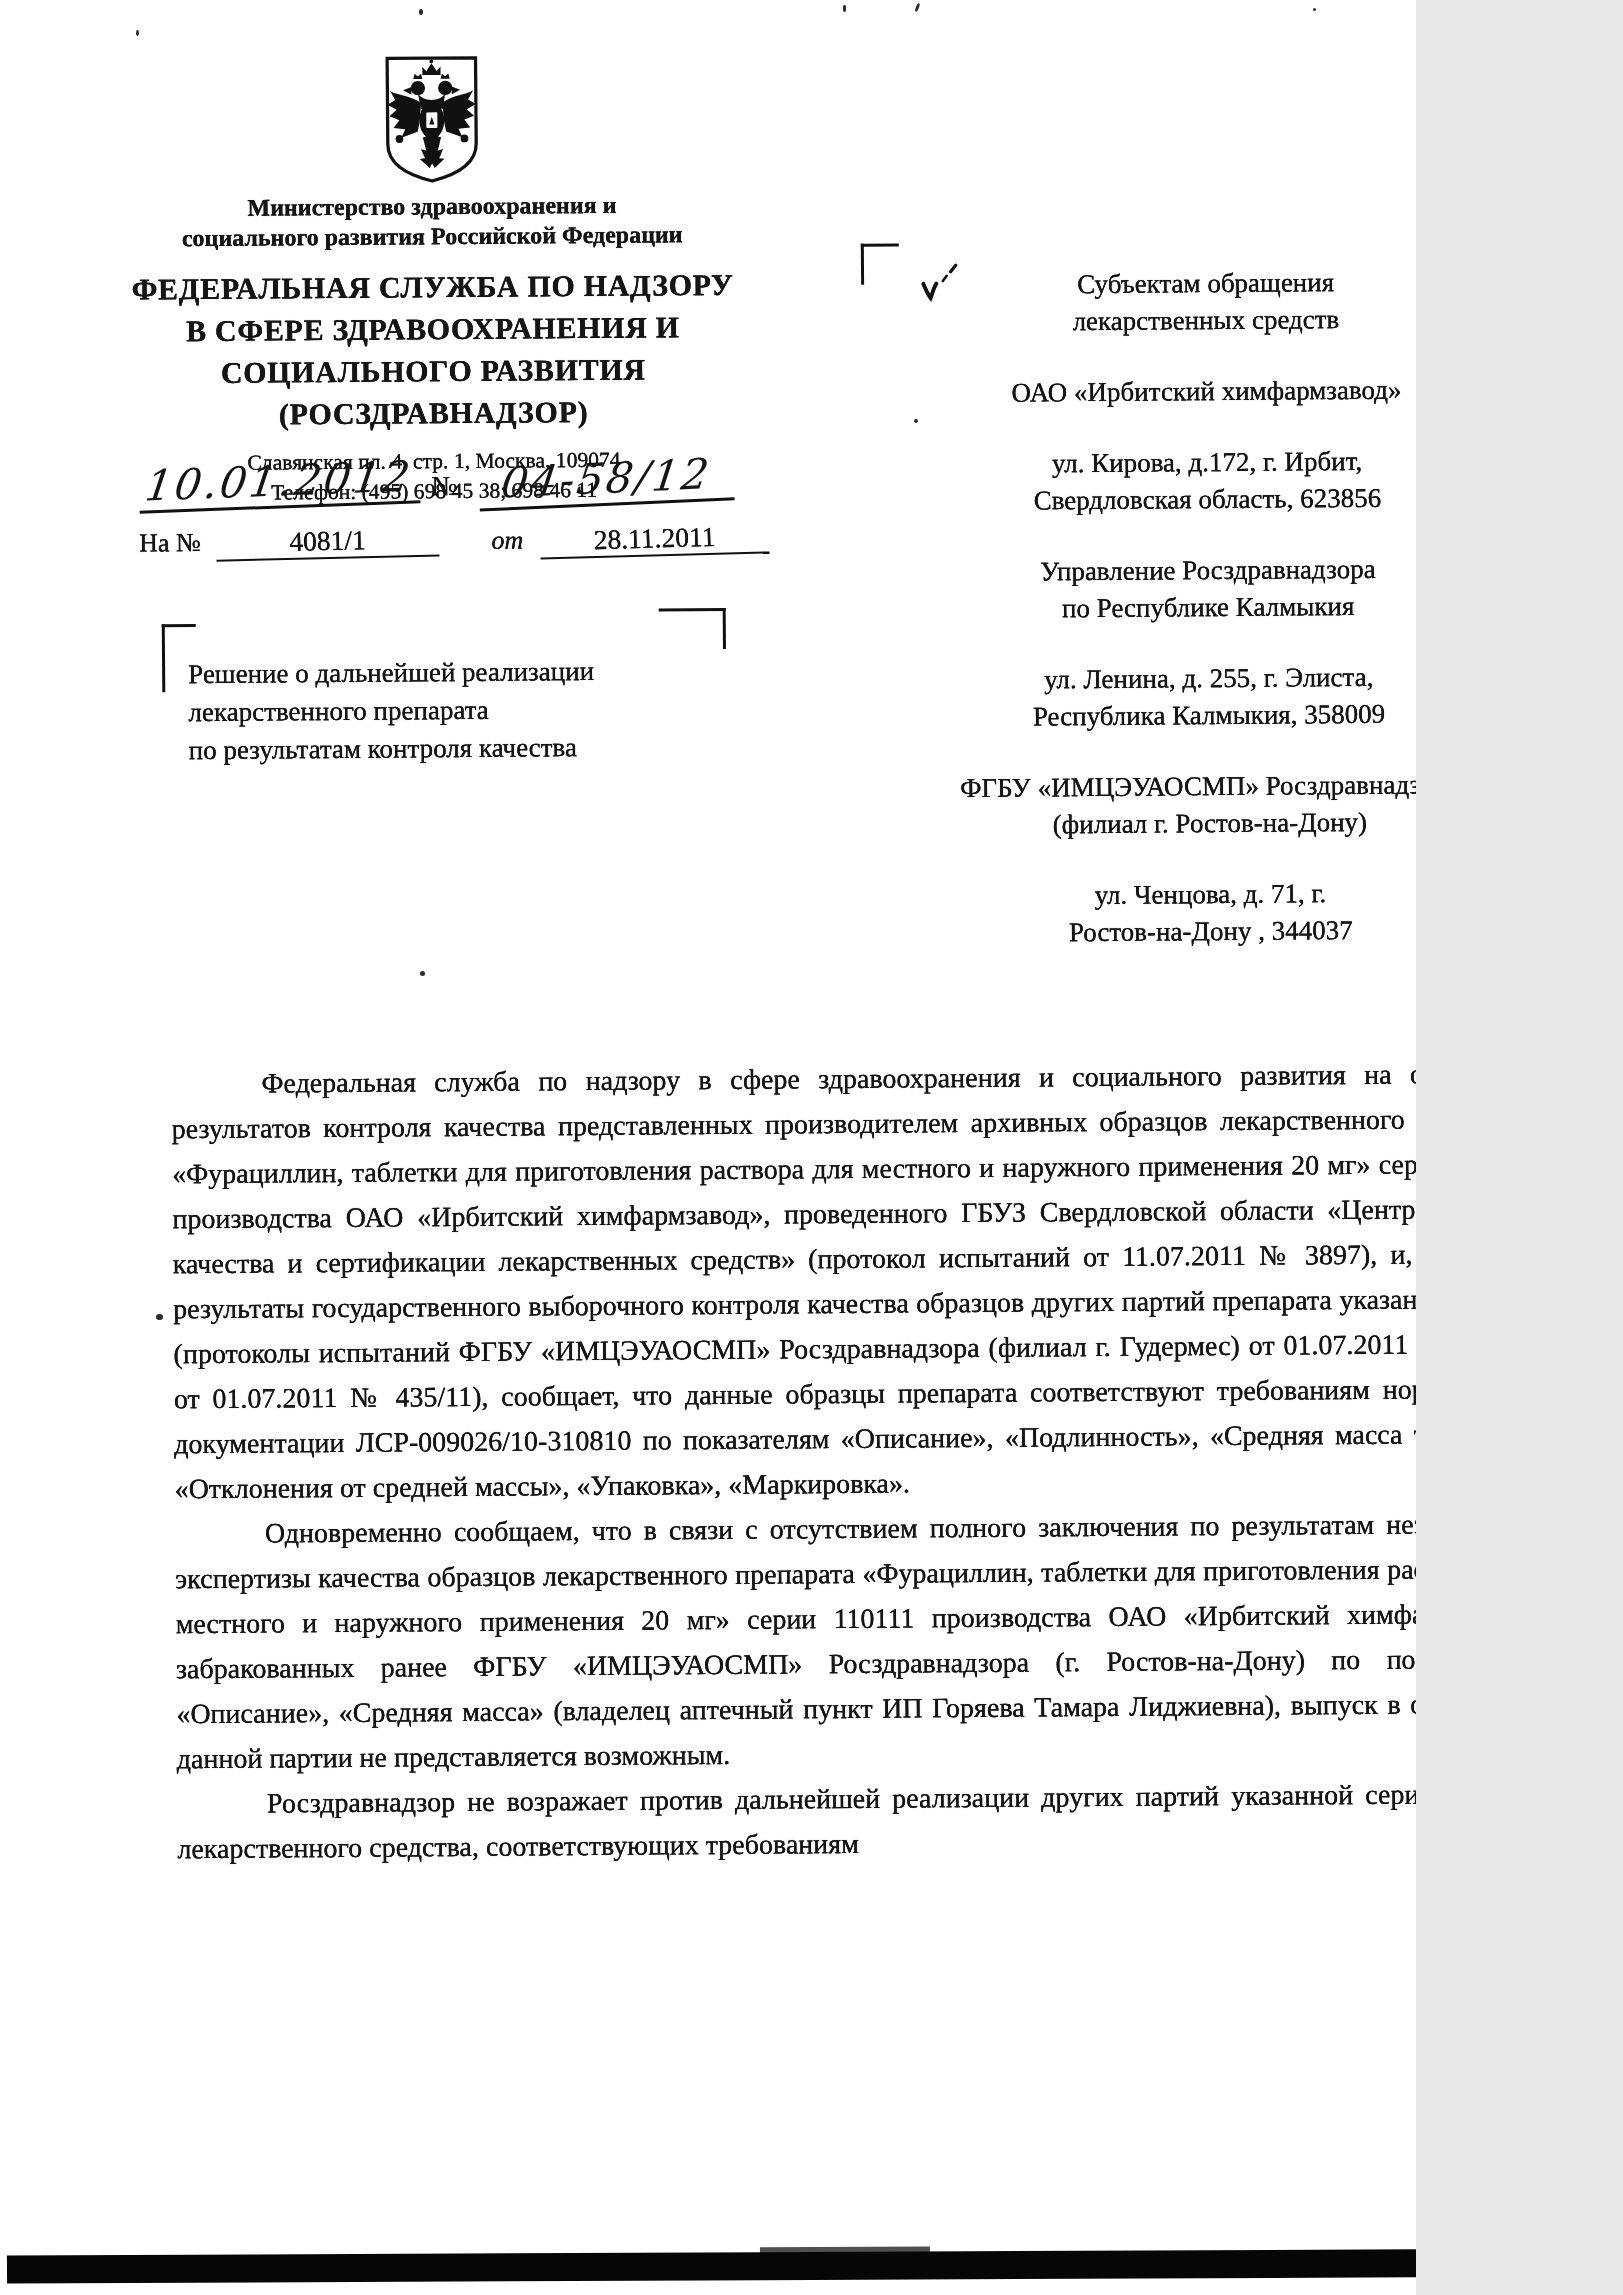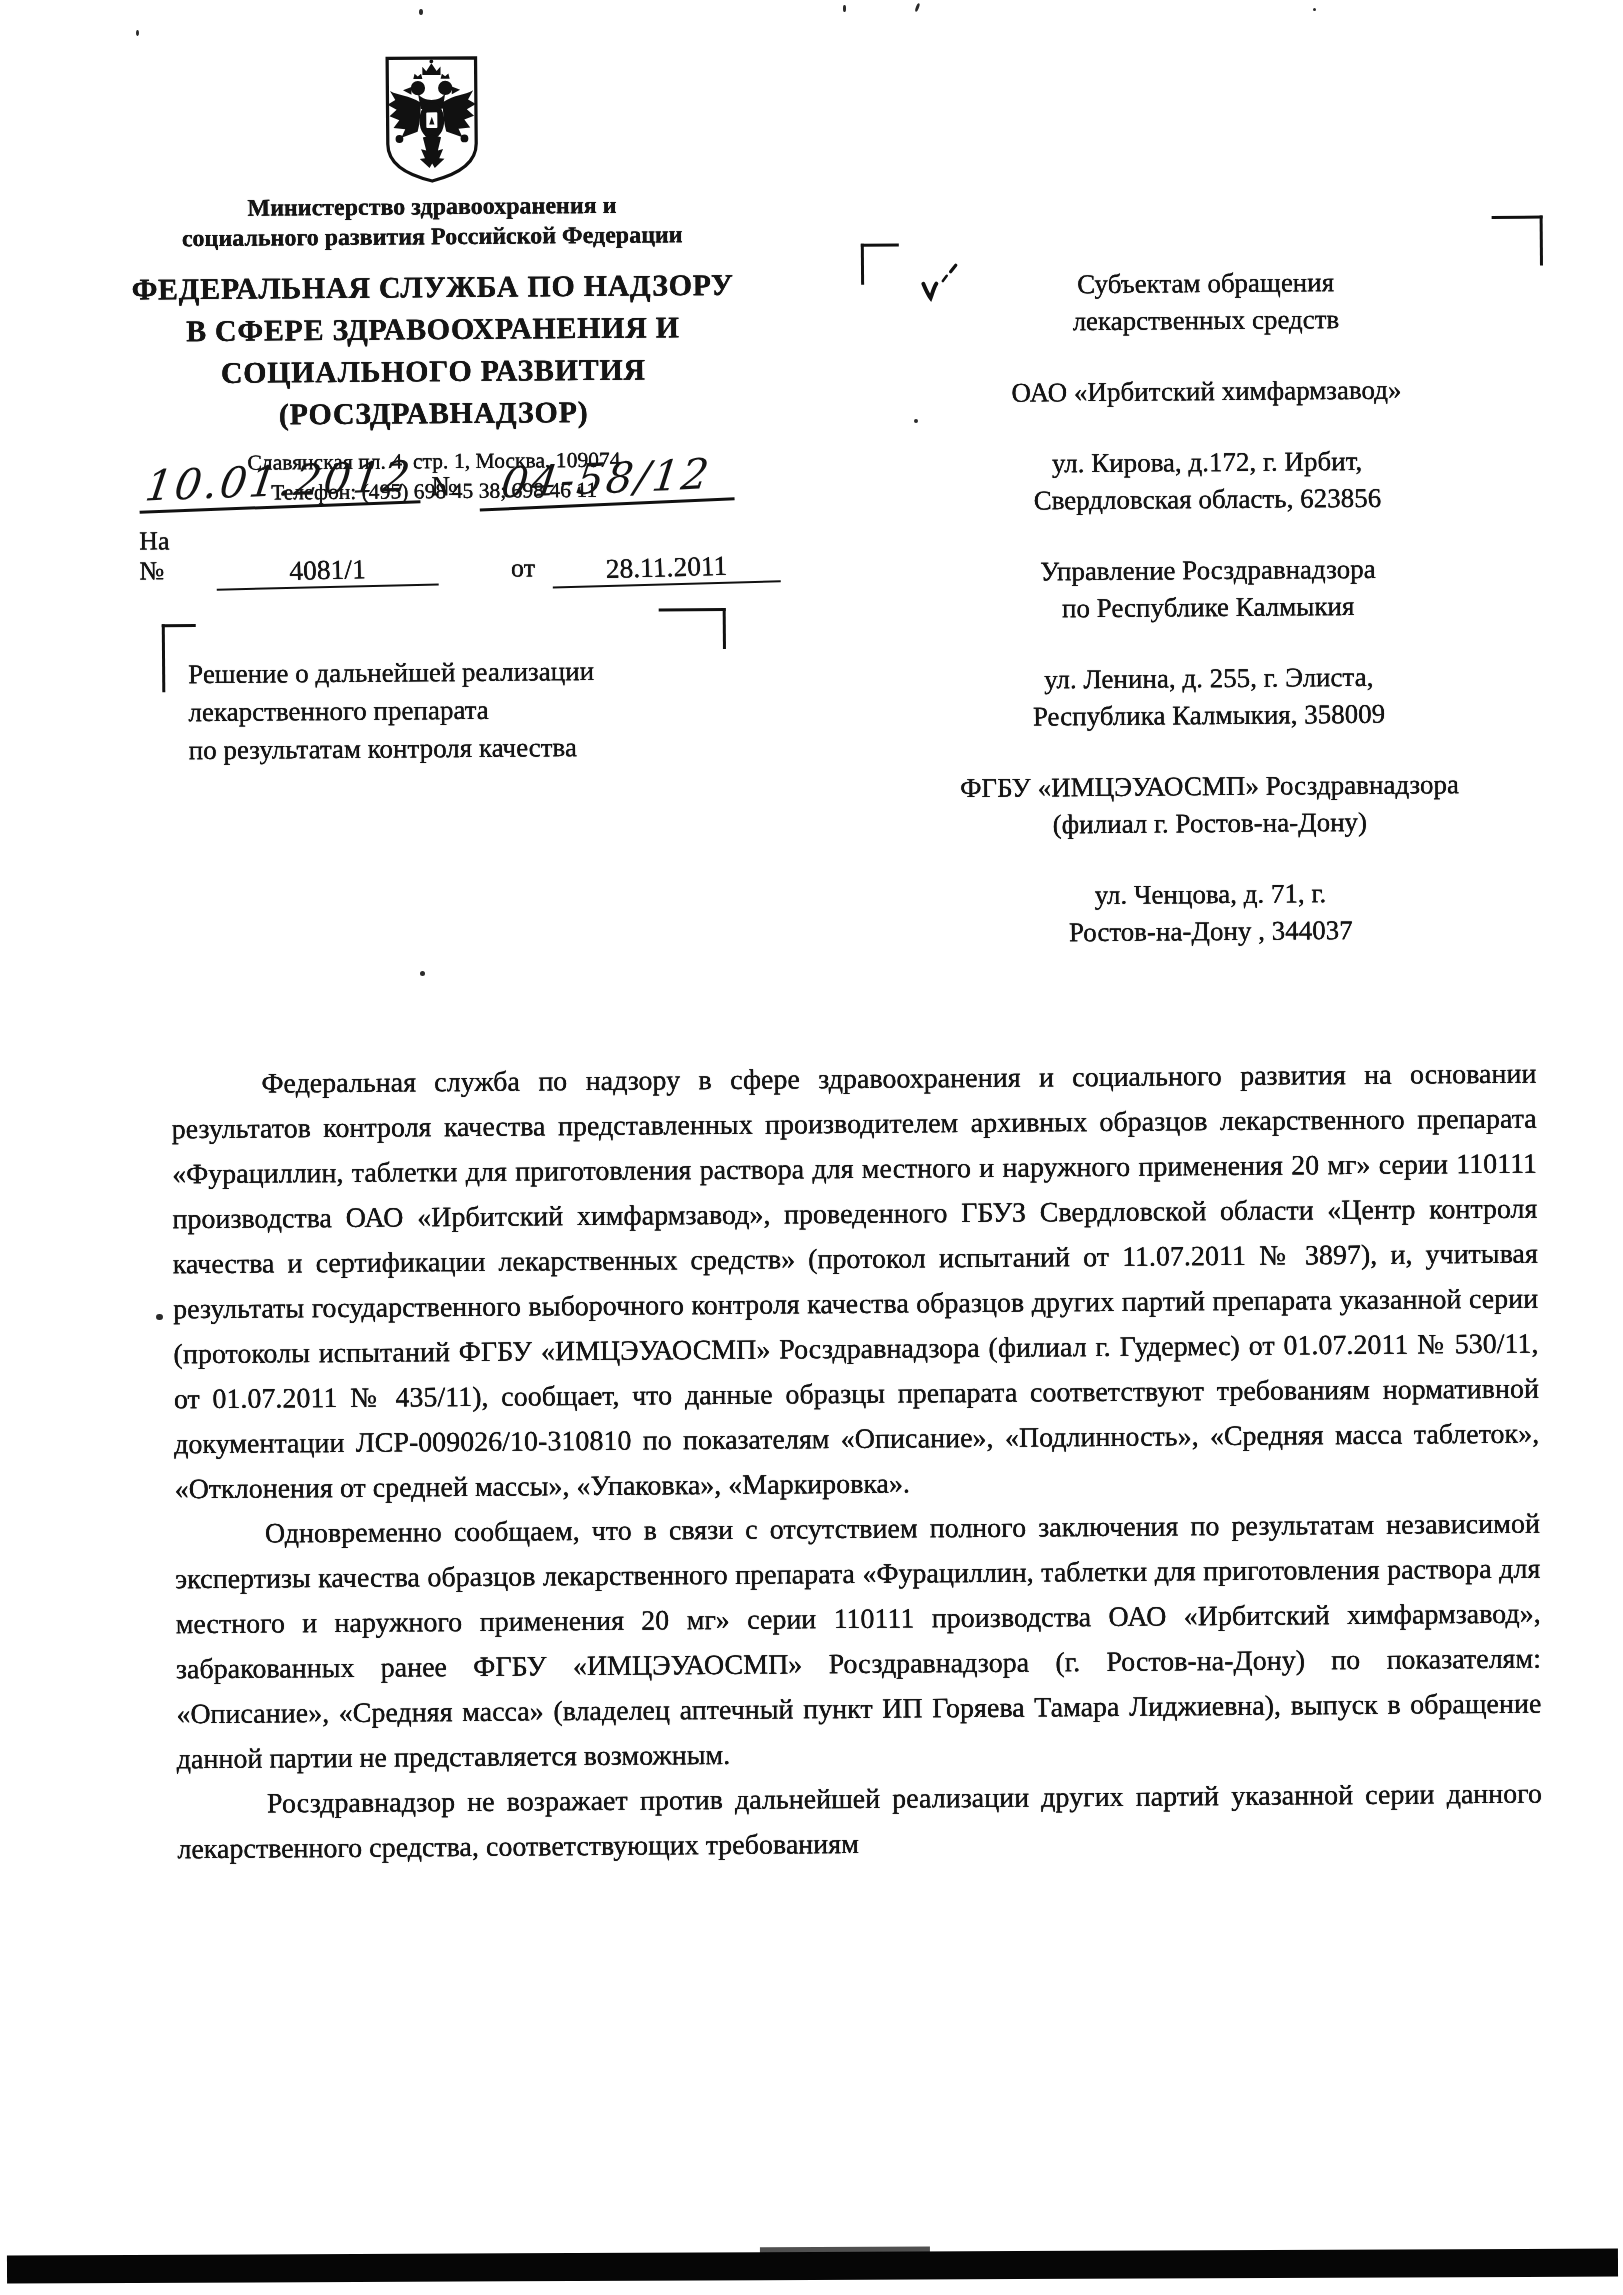--- a/index.html
+++ b/index.html
@@ -1,17 +1,17 @@
 <!DOCTYPE html>
 <html style="font-size:10.5px"><head>
 <meta charset="utf-8">
 <style>
   html,body { margin:0; padding:0; background:#e8e8e8; }
   .page {
-    position:relative; width:1623px; height:2295px; background:#ffffff;
+    position:relative; width:1416px; height:2295px; background:#ffffff;
     overflow:hidden; font-family:"Liberation Serif","DejaVu Serif",serif;
     color:#151515;
   }
   .sheet { position:absolute; left:0; top:0; width:1623px; height:2295px;
     transform:rotate(-0.45deg); transform-origin:60% 45%; }
   .pre { white-space:pre-line; }
   .inky { text-shadow:0 0 0.7px rgba(0,0,0,0.85), 0 0 0.3px rgba(0,0,0,0.6); }
 
   
   .letterhead { position:absolute; left:131px; top:50px; width:615px; text-align:center; }
@@ -29,21 +29,21 @@
   .hand-date { width:281px; transform:rotate(-1.7deg); padding-bottom:1.3px; }
   .hand-num  { width:255px; transform:rotate(-2.1deg); padding-bottom:1.3px; margin-left:17px; }
   .hand-text { display:inline-block; font-style:italic; font-size:42px; line-height:46px;
                transform:skewX(-10deg); letter-spacing:2.6px; font-family:"DejaVu Serif",serif; }
   .numsign { font-size:27.5px; margin:0 3.9px 5.2px 11.8px; }
   .typed-label { font-size:26px; margin-bottom:2.6px; }
   .typed-cell1 { width:223px; border-bottom:2.6px solid #111; font-size:27.5px;
                  text-align:center; margin-left:15.7px; transform:rotate(-0.9deg); }
   .typed-cell2 { width:229px; border-bottom:2.6px solid #111; font-size:27.5px;
                  text-align:center; margin-left:17px; transform:rotate(-1.1deg); }
-  .ot-label { margin-left:72px; }
+  .ot-label { margin-left:52px;font-style:italic; }
 
   
   .subject { position:absolute; left:191px; top:649px; width:543px;
              font-size:27px; line-height:38px; }
 
   
   .corner { position:absolute; }
   .subj-left  { left:165px; top:618px;  width:31px;  height:65px; border-top:3.3px solid #111; border-left:3.3px solid #111; }
   .subj-right { left:662px; top:606px; width:64px;  height:38px;  border-top:3.3px solid #111; border-right:3.3px solid #111; }
   .rec-left   { left:867px; top:243px; width:35px;  height:38px;  border-top:3.3px solid #111; border-left:3.3px solid #111; }

